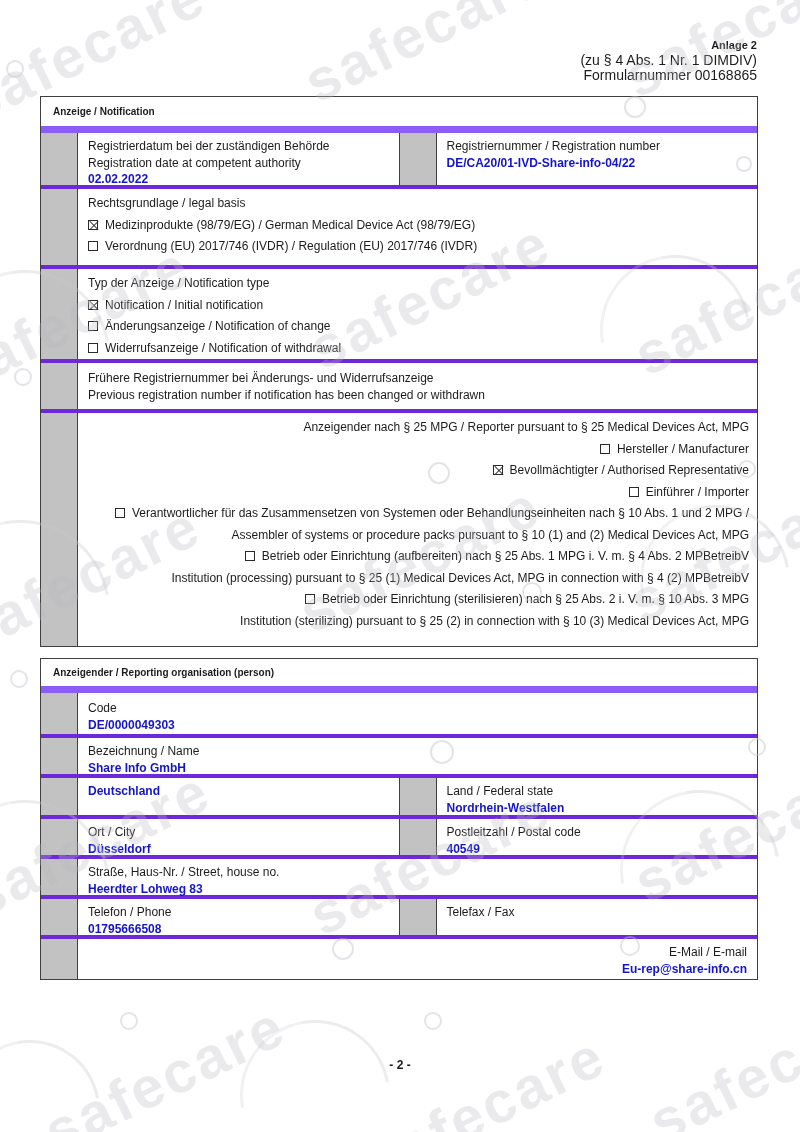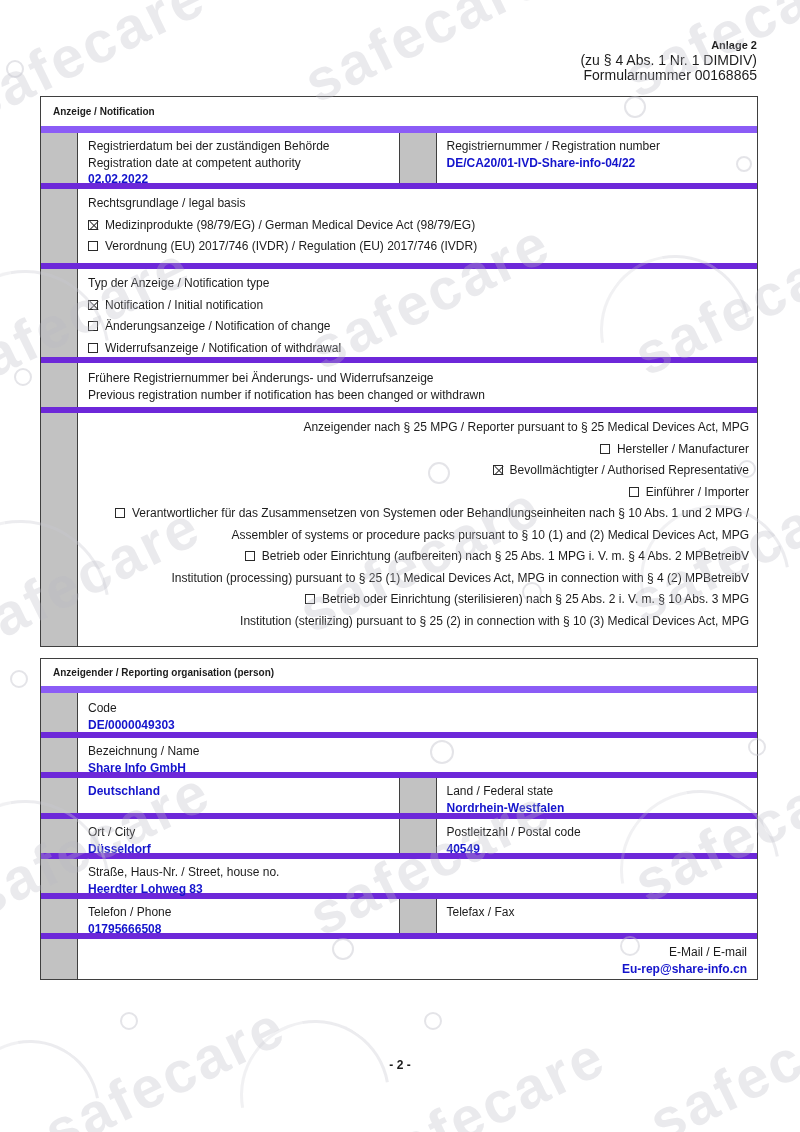--- a/index.html
+++ b/index.html
@@ -37,21 +37,21 @@
 
   
   .doc-header { position:absolute; top:38px; right:43px; text-align:right; line-height:15px; z-index:2; }
   .doc-header .h1 { font-size:11px; font-weight:bold; }
   .doc-header .h2, .doc-header .h3 { font-size:14px; }
   .doc-footer { position:absolute; top:1058px; left:0; width:100%; text-align:center; font-size:12px; font-weight:bold; z-index:2; }
 
   
   .tbl { position:absolute; left:40px; width:718px; border:1px solid #3f3f3f; background:#fff; z-index:2; }
   .tbl-title { display:flex; align-items:center; font-weight:bold; font-size:10px; padding:0 12px; border-bottom:7px solid #8b5cf6; }
-  .trow { display:flex; border-bottom:6px solid #6d28d9; align-items:stretch; }
+  .trow { display:flex; border-bottom:4px solid #6d28d9; align-items:stretch; }
   .trow:last-child { border-bottom:none;text-align:right; }
   .gcol { width:37px; flex:none; background:#c2c2c2; border-right:1px solid #3f3f3f; }
   .gsep { width:38px; flex:none; background:#c2c2c2; border-left:1px solid #3f3f3f; border-right:1px solid #3f3f3f; }
   .cell { flex:1; padding:5px 10px; font-size:12px; line-height:16.5px; min-width:0; }
   .lbl { color:#1c1c1c; }
   .val { font-weight:bold; color:#1414cc; }
 
   
   .optblock { line-height:21.5px; padding-top:4px; }
   .opt, .opt-sub { font-size:12px; }

